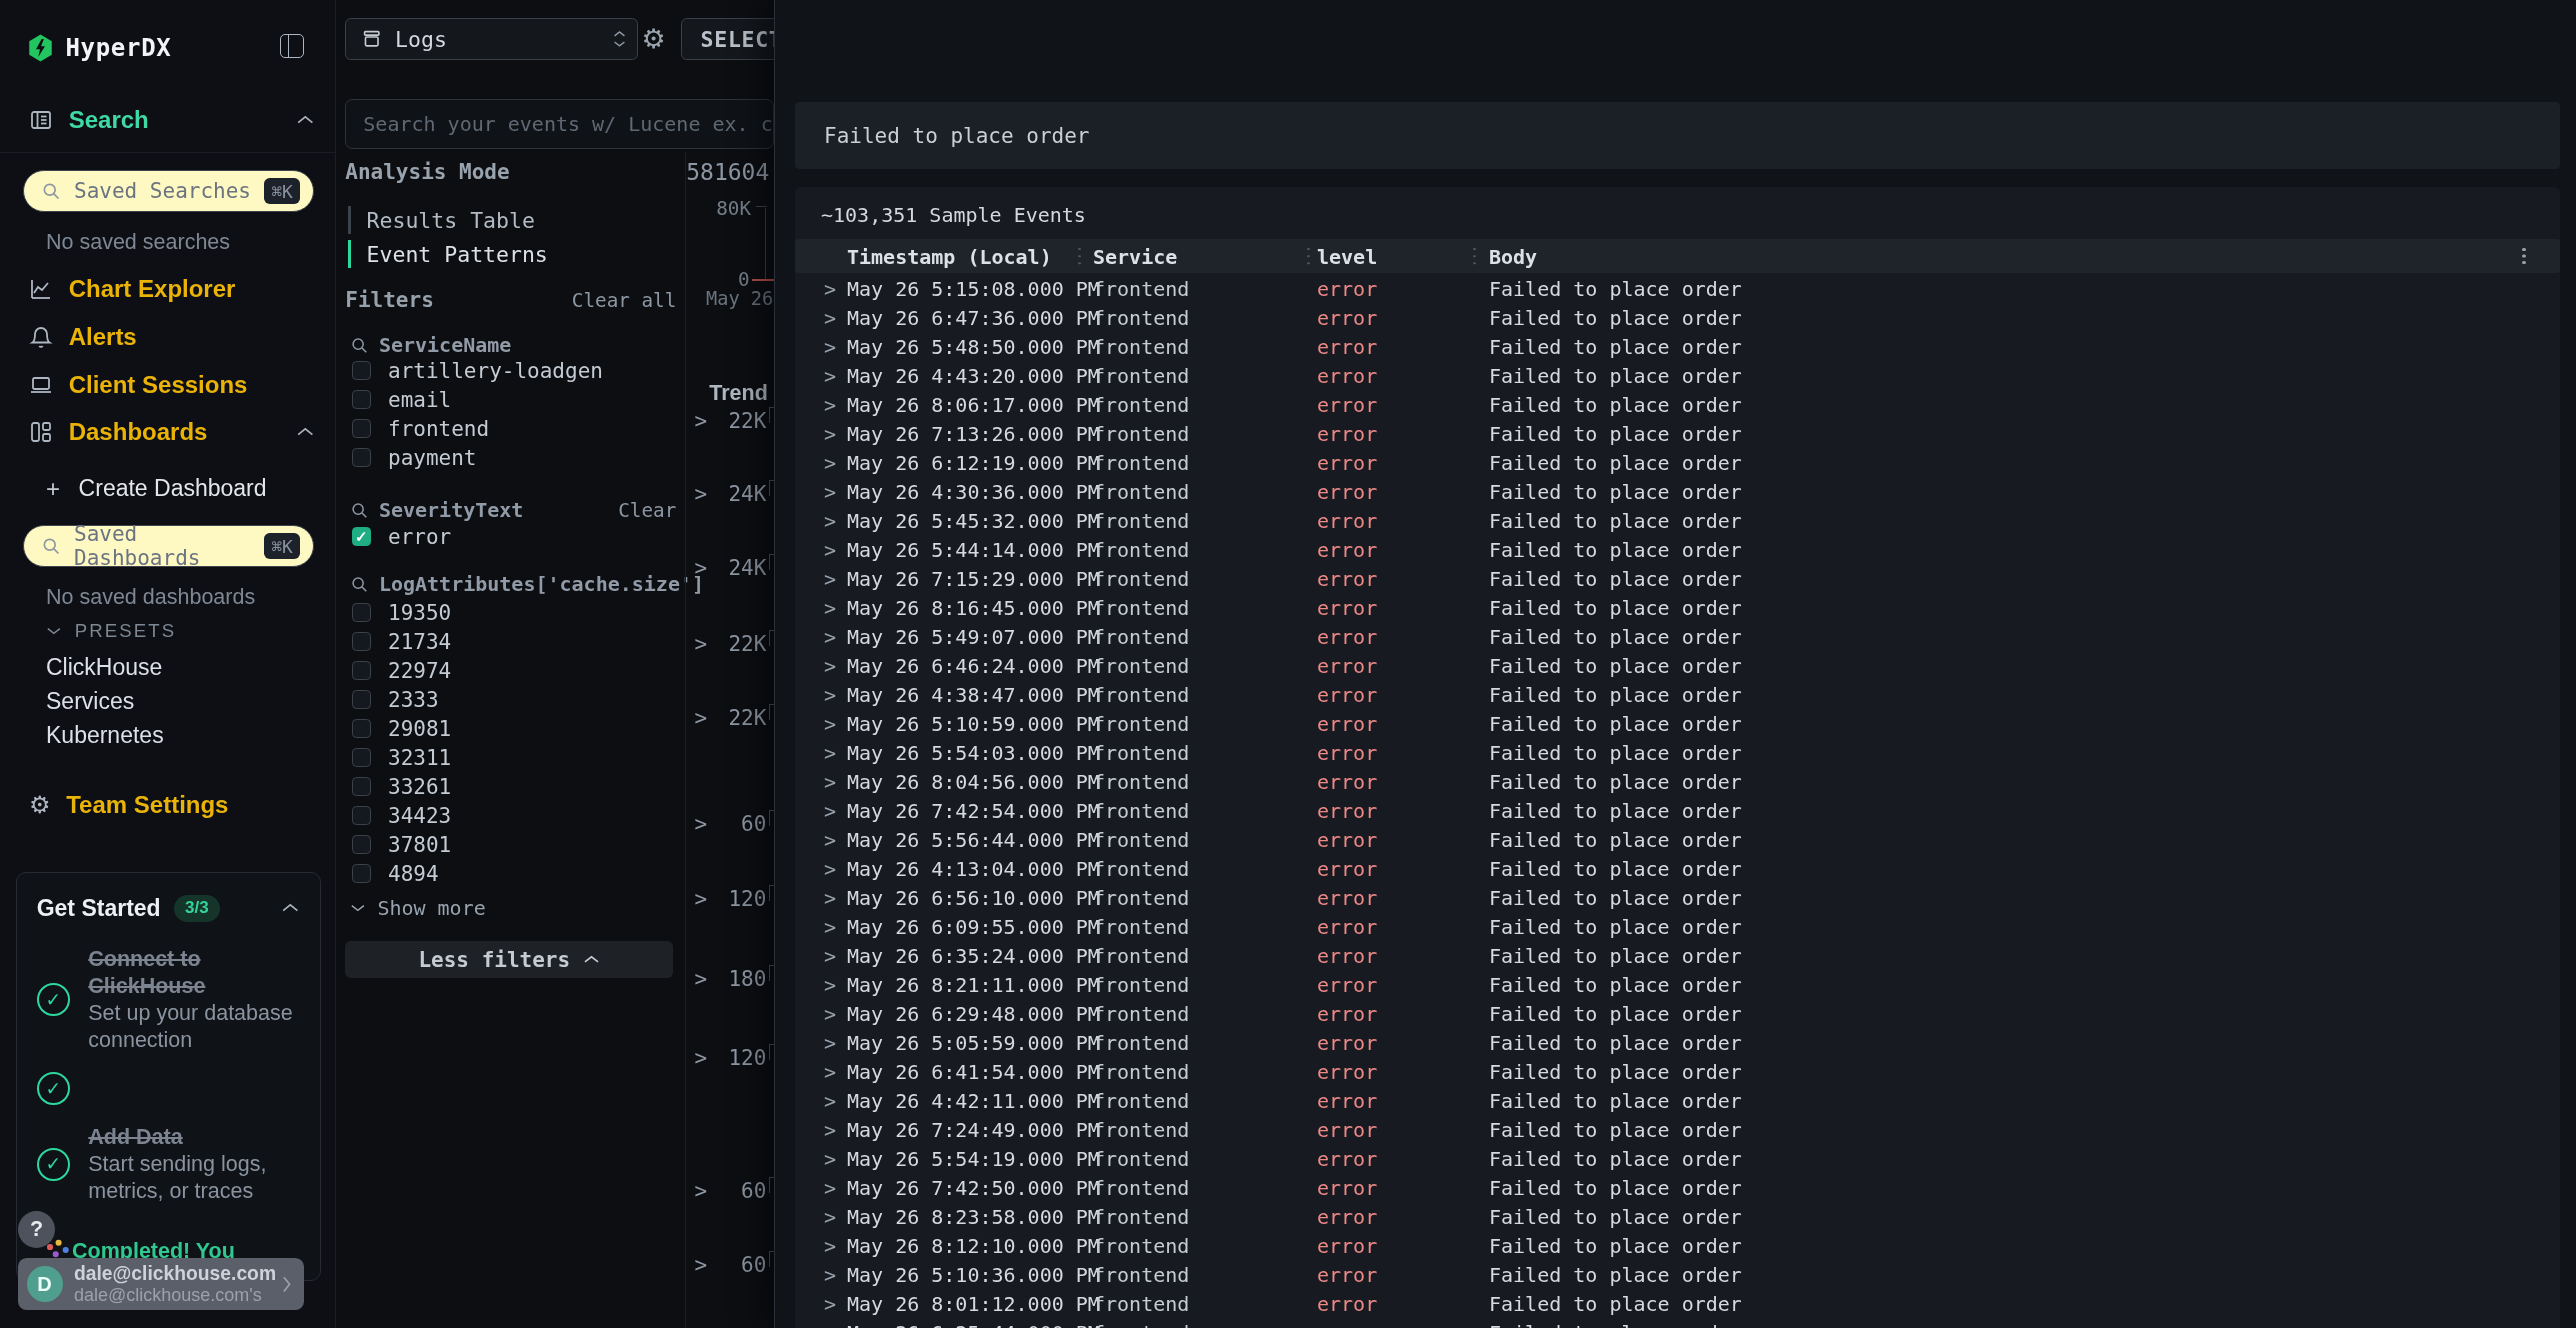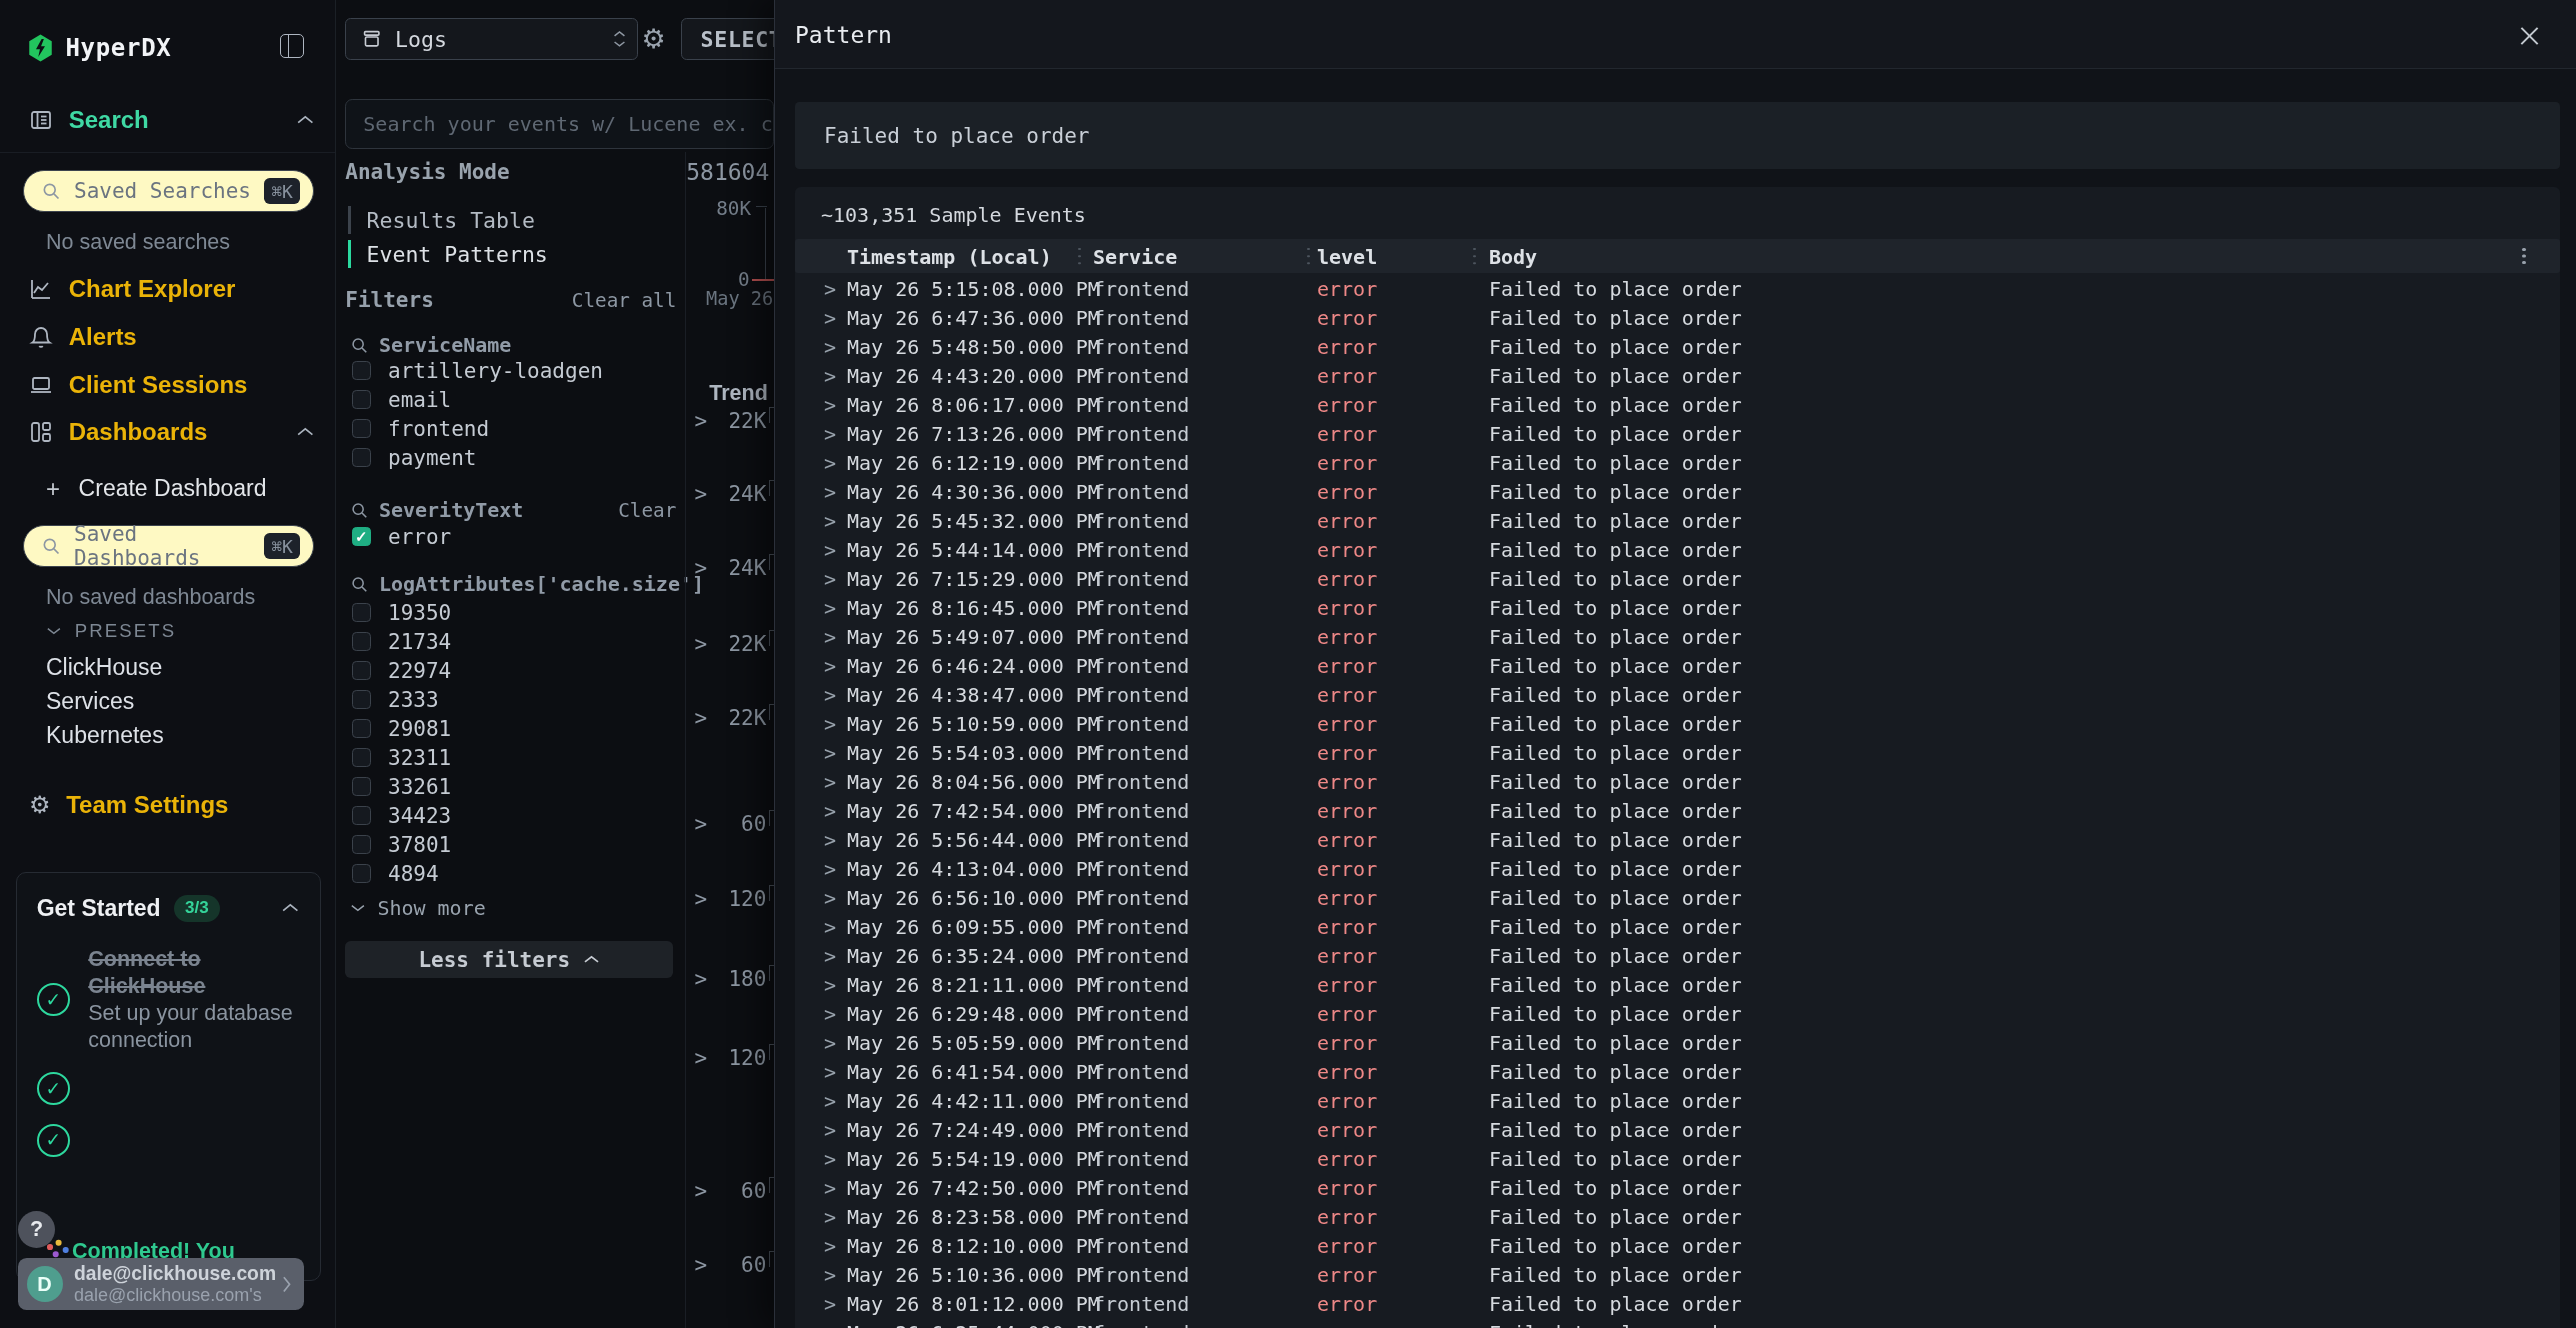--- a/index.html
+++ b/index.html
@@ -266,20 +266,24 @@
             <span class="gs-item-desc" style="display:block;">Set up your database connection</span>
           </span>
         </div>
 
         <div class="gs-item">
           <span class="gs-check">✓</span>
         </div>
 
         <div class="gs-item">
           <span class="gs-check">✓</span>
+          <span>
+            <span class="gs-item-title" style="display:block;">Add Data</span>
+            <span class="gs-item-desc" style="display:block;">Start sending logs, metrics, or traces</span>
+          </span>
         </div>
       </div>
   </div>
 
   <div class="help-fab">?</div>
   <span class="confetti"></span>
   <div class="completed-note">Completed! You</div>
 
   <div class="user-chip">
     <span class="avatar">D</span>
@@ -538,24 +542,20 @@
 
       <div class="strip-row">
         <span class="srchev">&gt;</span>
         <span class="srval">60</span>
         <span class="spark"></span>
       </div>
     </div>
 </div>
 
 <aside class="drawer">
-  <div class="drawer-header">
-    <span class="drawer-title">Pattern</span>
-    <span class="close-btn"></span>
-  </div>
 
   <div class="pattern-box">
     <span class="pattern-text">Failed to place order</span>
   </div>
 
   <div class="sample-box">
     <span class="sample-title">~103,351 Sample Events</span>
 
     <div class="thead">
       <span class="th" style="left:52px;">Timestamp (Local)</span>

